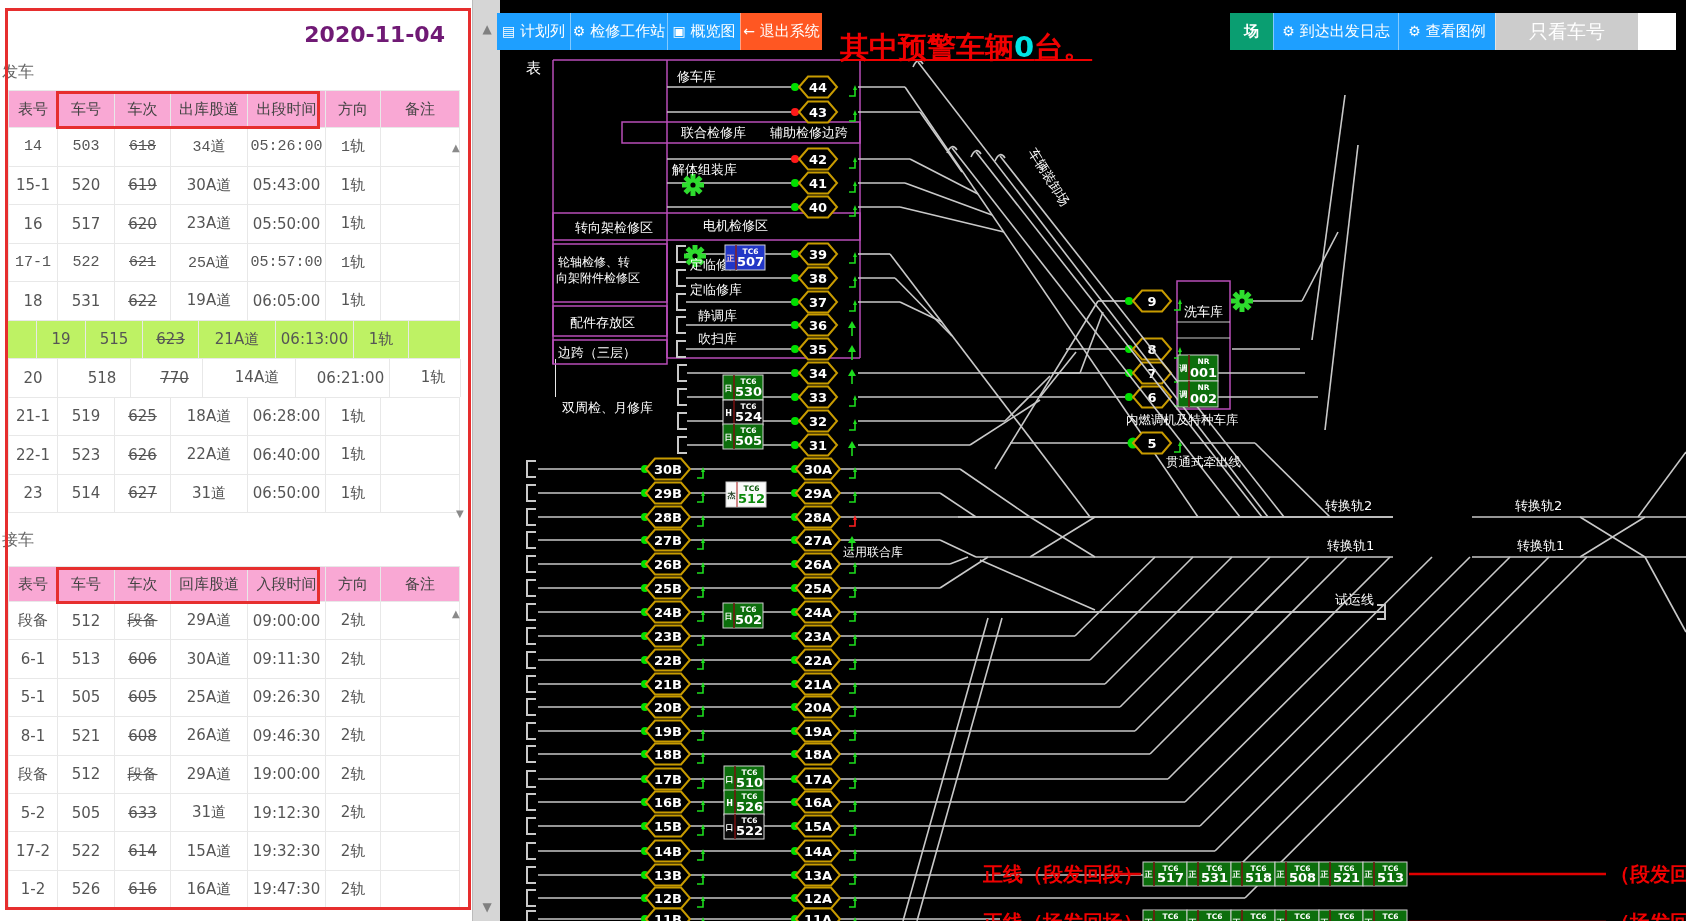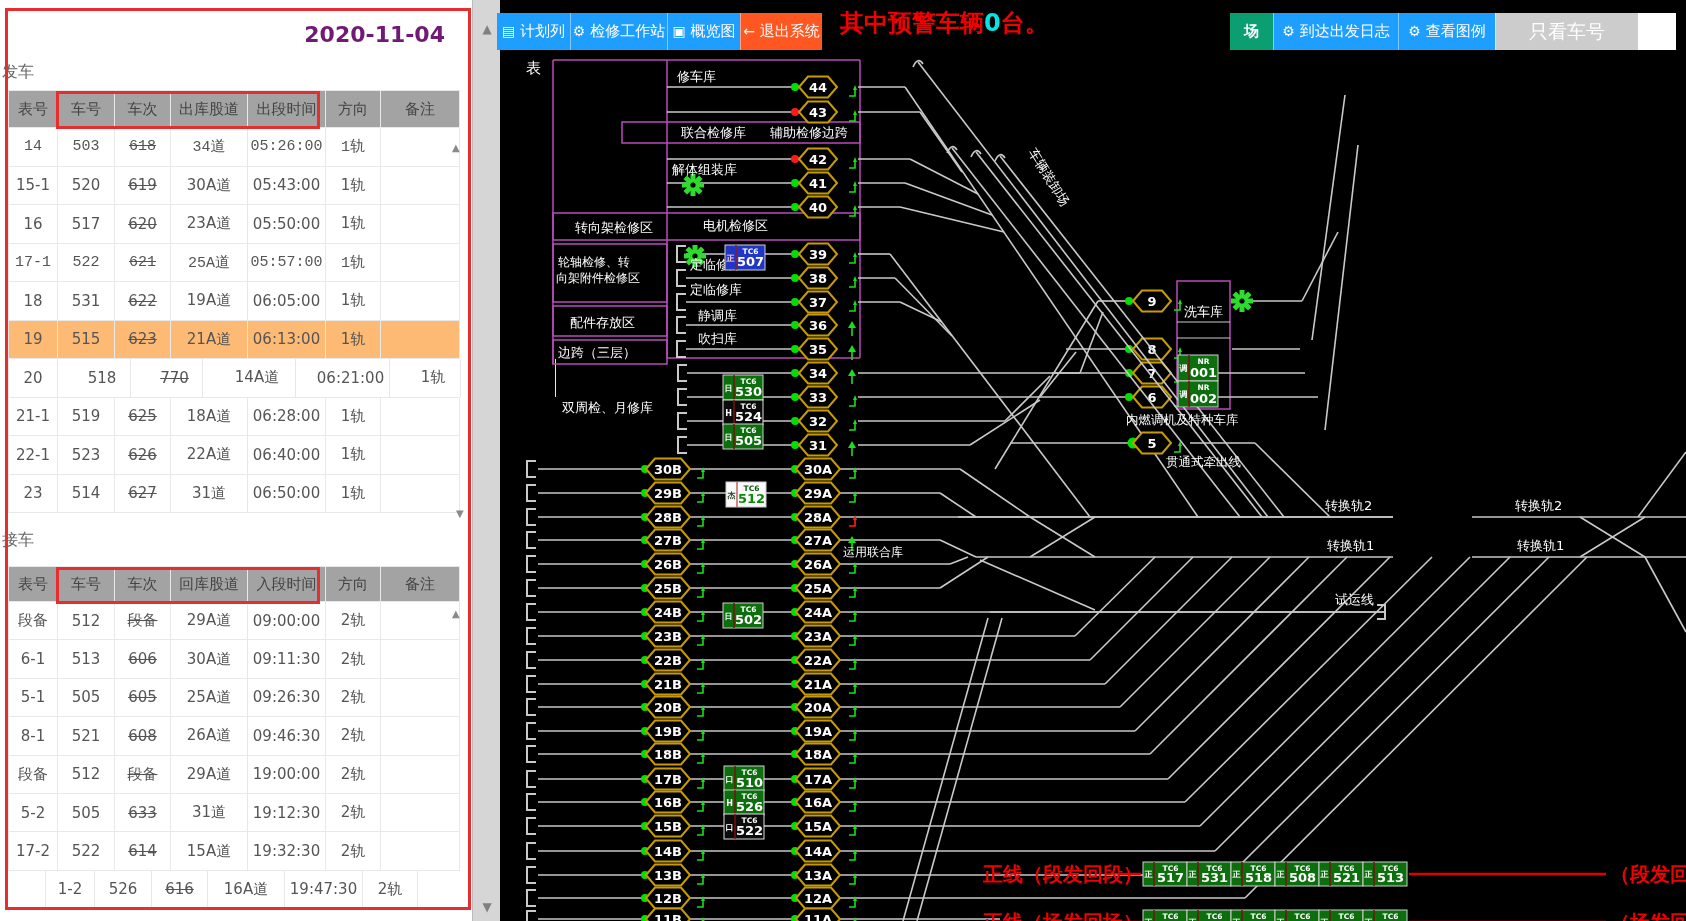--- a/index.html
+++ b/index.html
@@ -18,39 +18,39 @@
   .tab.active { background:#4CA764; color:#111; }
   .panel-date { position:absolute; right:28px; top:22px; font-size:22px; font-weight:bold;
     color:#701a75; }
   .sec-label { position:absolute; left:2px; font-size:16px; color:#666; z-index:2; }
   .sched { position:absolute; left:8px; width:452px; font-size:15px; color:#555; }
   .srow { display:grid; grid-template-columns:50px 57px 56px 77px 78px 55px 79px;
     border-bottom:1px solid #e8e8e8; }
   .srow > div { border-right:1px solid #e8e8e8; display:flex; align-items:center;
     justify-content:center; height:100%; overflow:hidden; white-space:nowrap; }
   .srow > div:first-child { border-left:1px solid #e8e8e8; }
-  .shead { background:#a3a3a3; color:#444; border-top:1px solid #e8e8e8; }
+  .shead { background:#f9a8d4; color:#444; border-top:1px solid #e8e8e8; }
   .strike { text-decoration:line-through; }
-  .hl { background:#fdba74; }
+  .hl { background:#bef264;padding-left:28px; }
   .redbox { position:absolute; border:3px solid #e62e2e; z-index:4; pointer-events:none; }
   .mini-arrow { position:absolute; font-size:10px; color:#8a8a8a; z-index:3; }
 
   
   #v-scrollbar { position:absolute; left:472px; top:0; width:28px; height:921px;
     background:#d6d6d6; border-left:1px solid #bbb; z-index:6; }
   #v-scrollbar .sb-arrow { position:absolute; left:6px; width:16px; text-align:center;
     color:#808080; font-size:12px; }
 
   
   #toolbar { position:absolute; left:0; top:0; width:1686px; height:60px; z-index:10;padding-left:12px; }
   .tbtn { position:absolute; top:13px; height:37px; line-height:37px; color:#fff;
     font-size:15px; text-align:center; cursor:pointer; }
   .tbtn .ticon { margin-right:5px; font-size:14px; }
-  #warning-text { position:absolute; left:840px; top:7px; font-size:24px; font-weight:bold;
-    color:#f00000; white-space:nowrap; }
+  #warning-text { position:absolute; left:840px; top:28px; font-size:29px; font-weight:bold;
+    color:#f00000; white-space:nowrap;text-decoration:underline; }
   #warning-text .cnt { color:#00E5E5; }
 
   
   #diagram { position:absolute; left:500px; top:0; width:1186px; height:921px; z-index:1; }
 </style>
 </head>
 <body>
 
 <div id="stage">
 
@@ -228,21 +228,21 @@
         </div>
         <div class="srow" style="height: 38.4px;">
           <div>17-2</div>
           <div>522</div>
           <div class="strike">614</div>
           <div>15A道</div>
           <div>19:32:30</div>
           <div>2轨</div>
           <div></div>
         </div>
-        <div class="srow" style="height: 38.4px; padding-left: 37px;">
+        <div class="srow" style="height: 38.4px;">
           <div>1-2</div>
           <div>526</div>
           <div class="strike">616</div>
           <div>16A道</div>
           <div>19:47:30</div>
           <div>2轨</div>
           <div></div>
         </div>
       </div>
     <div class="redbox" style="left:56px; top:567px; width:264px; height:37px;"></div>

